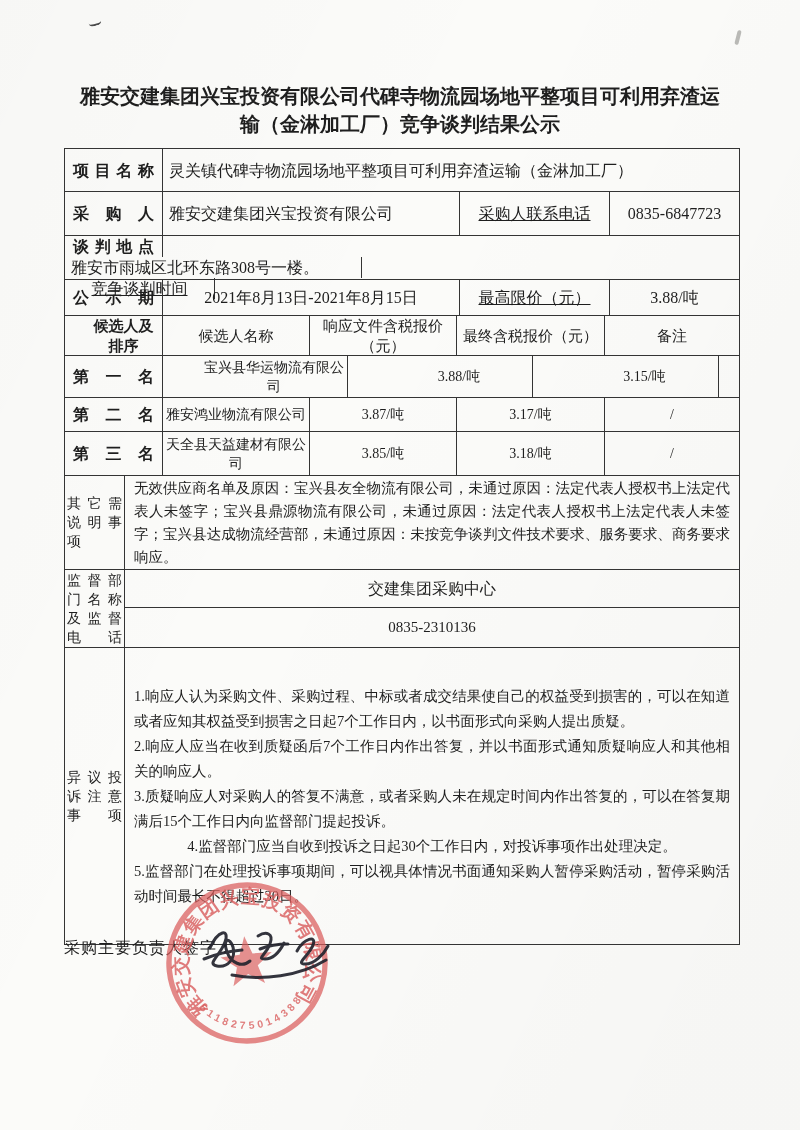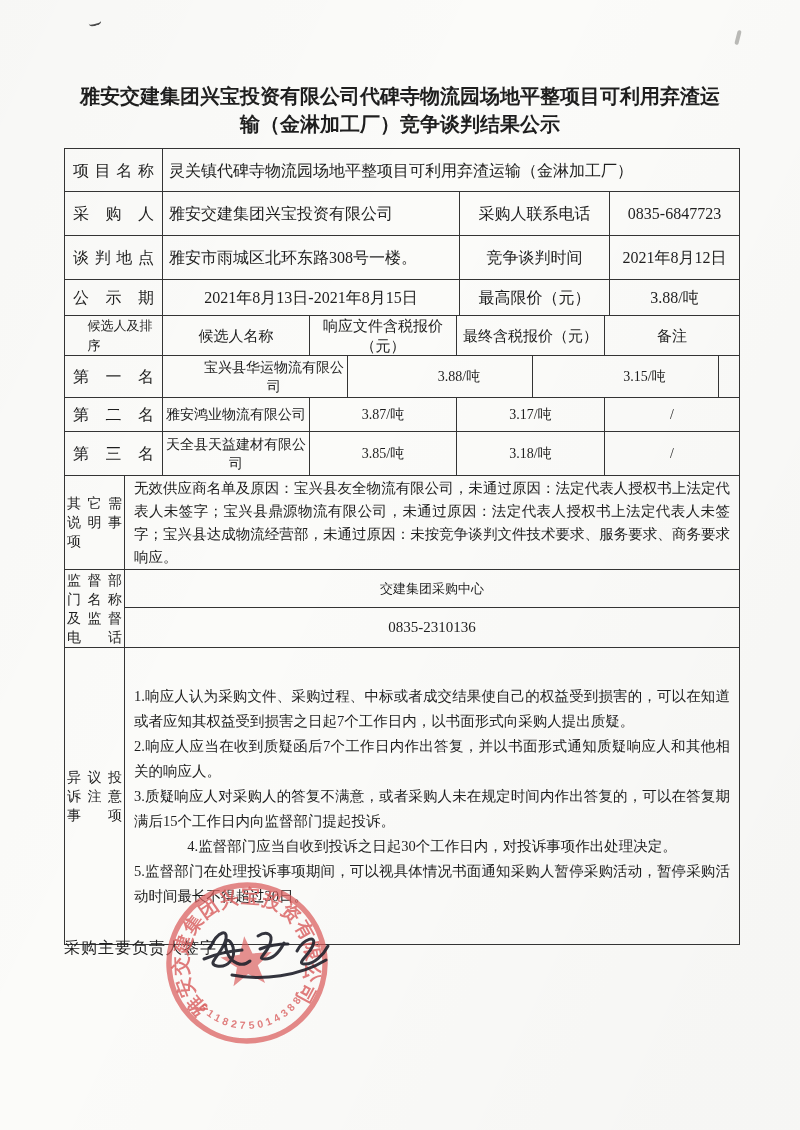--- a/index.html
+++ b/index.html
@@ -32,46 +32,46 @@
     box-sizing:content-box;
   }
   .trow{display:flex;border-bottom:1.5px solid #343434;}
   .trow:last-child{border-bottom:none;}
   .cell{
     box-sizing:border-box;border-right:1.5px solid #343434;
     display:flex;align-items:center;justify-content:center;
     overflow:hidden;font-size:16px;line-height:21px;
   }
   .cell:last-child{border-right:none;}
-  .w98{width:98px;flex:none;}
+  .w98{width:98px;flex:none;font-weight:bold;}
   .w297{width:297px;flex:none;}
-  .w150{width:150px;flex:none;}
+  .w150{width:150px;flex:none;text-decoration:underline;}
   .w147{width:147px;flex:none;}
   .w148{width:148px;flex:none;}
   .w60{width:60px;flex:none;}
   .grow{flex:1 1 auto;}
 
-  .r1{height:42px;} .r2{height:43px;} .r3{height:43px;} .r4{height:35px;}
+  .r1{height:42px;} .r2{height:43px;} .r3{height:43px;flex-direction:column;} .r4{height:35px;}
   .r5{height:39px;} .r6{height:41px;gap:38px;} .r7{height:33px;justify-content:flex-end;} .r8{height:43px;}
   .r9{height:93px;} .r10{height:77px;} .r11{height:296px;}
 
   
   .jlbl{width:100%;padding:0 8px;text-align:justify;text-align-last:justify;}
   .w60 .jlbl{padding:0 2px;font-size:14px;line-height:19px;}
   .left{justify-content:flex-start;text-align:left;padding:0 6px;}
   .center{text-align:center;}
   .small{font-size:14px;}
   .hdr{font-size:15px;line-height:20px;padding:0 2px;}
-  .rank-hdr{width:72px;text-align:left;font-size:13px;line-height:20px;margin-left:20px;}
+  .rank-hdr{width:72px;text-align:center;font-size:15px;line-height:20px;margin-left:20px;}
   .cand-name{font-size:14px;line-height:19px;padding:0 2px;text-align:center;width:100%;box-sizing:border-box;}
   .bigtext{font-size:14.5px;line-height:23px;}
   .notes-cell{display:flex;align-items:center;}
   .notes-text{padding:2px 9px;text-align:justify;}
   .sup-col{display:flex;flex-direction:column;align-items:stretch;}
-  .sub1{height:37px;border-bottom:1.5px solid #343434;display:flex;align-items:center;justify-content:center;font-size:13px;}
+  .sub1{height:37px;border-bottom:1.5px solid #343434;display:flex;align-items:center;justify-content:center;font-size:16px;}
   .sub2{flex:1;display:flex;align-items:center;justify-content:center;font-size:15px;}
   .obj-cell{display:flex;flex-direction:column;justify-content:center;}
   .obj-item{padding:0 9px;font-size:14.5px;line-height:25px;text-align:justify;}
 
   .sign-line{
     position:absolute;left:64px;top:938px;font-size:16px;letter-spacing:1px;
   }
   .seal{position:absolute;left:158px;top:874px;width:178px;height:178px;transform:rotate(-6deg);}
   .autograph{position:absolute;left:196px;top:918px;width:140px;height:76px;}
 </style>

